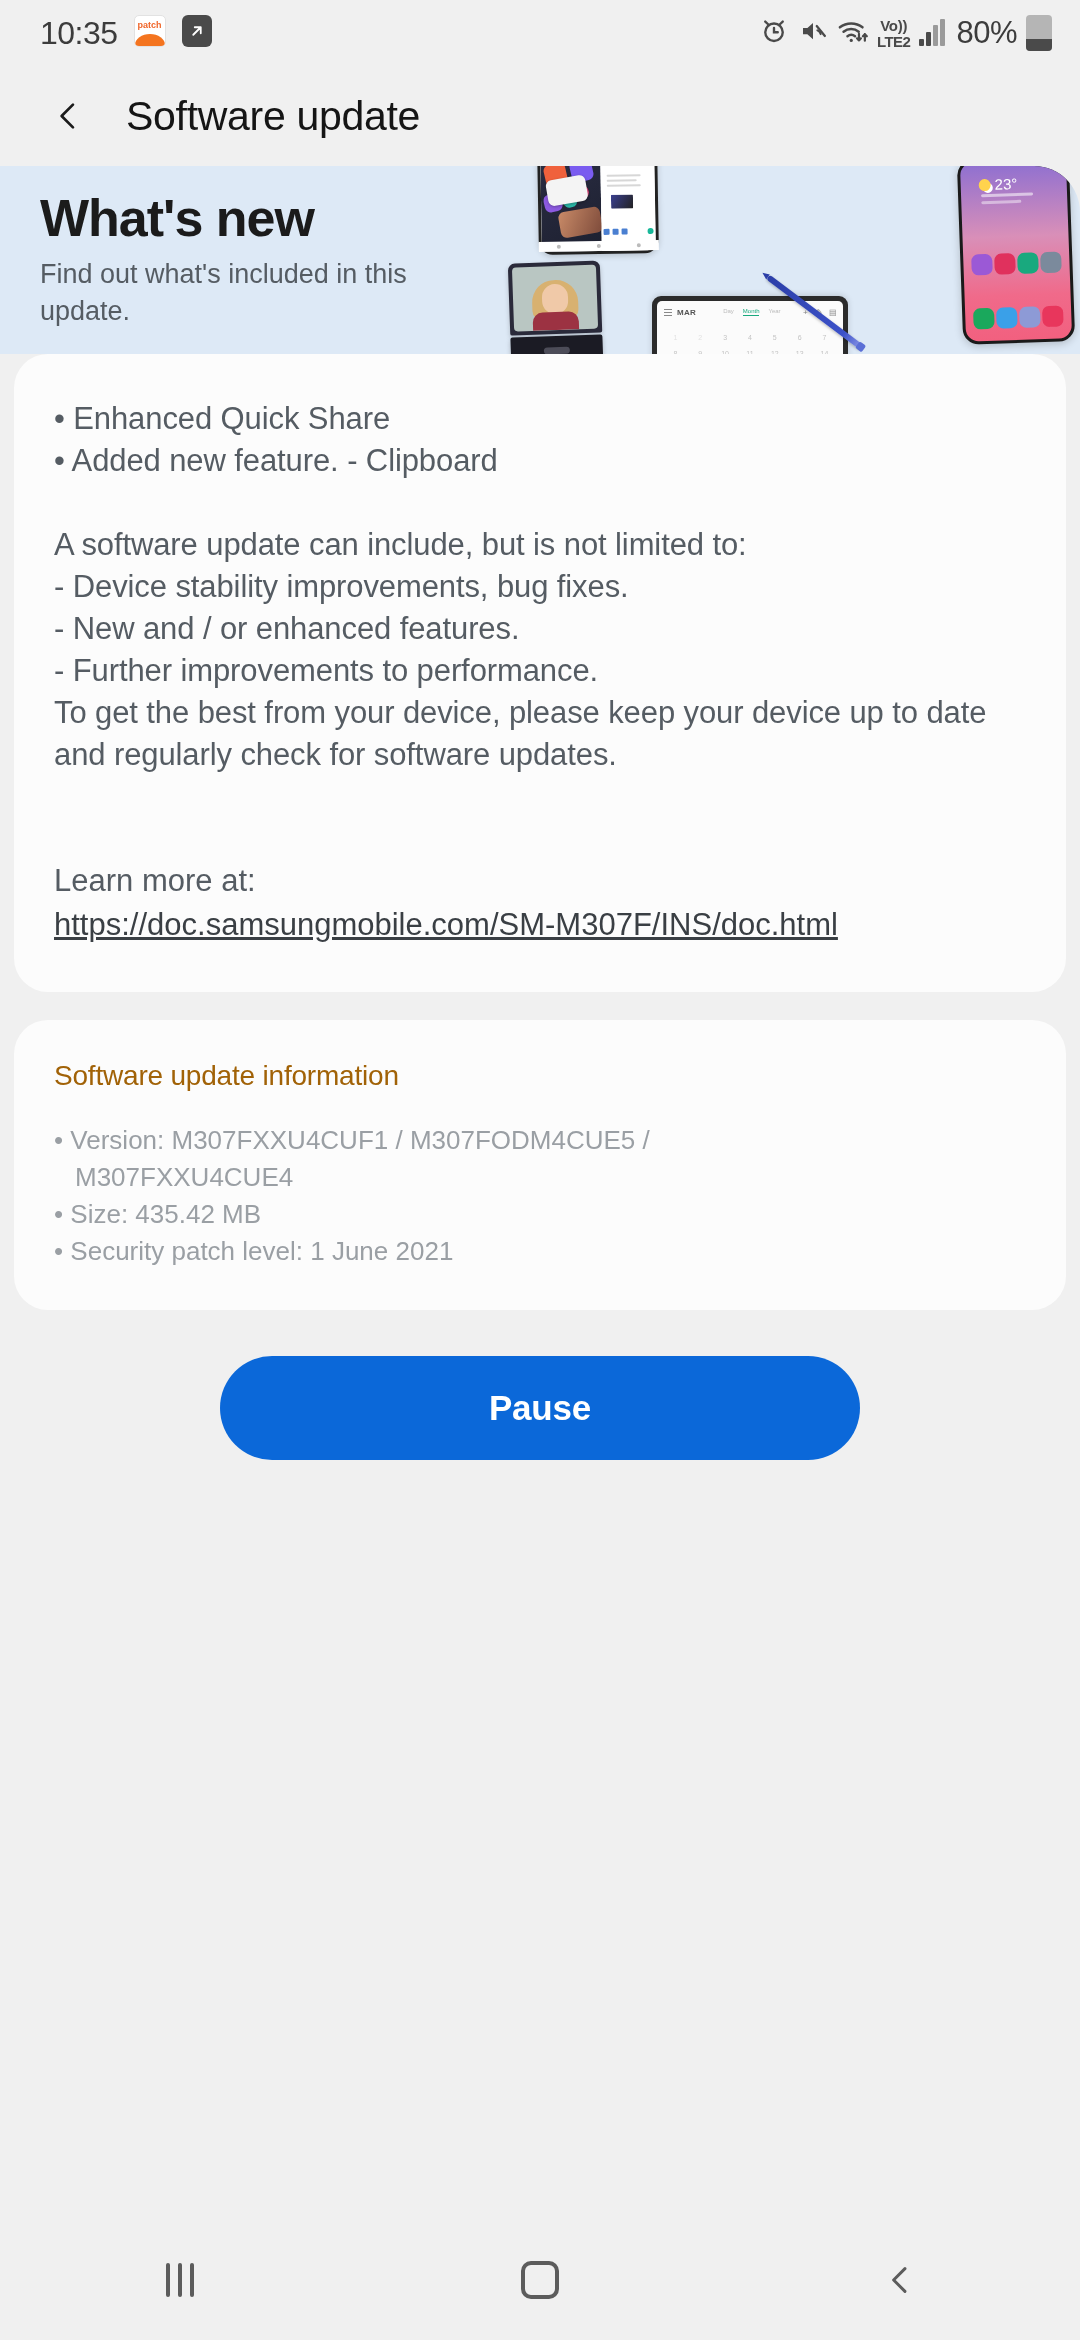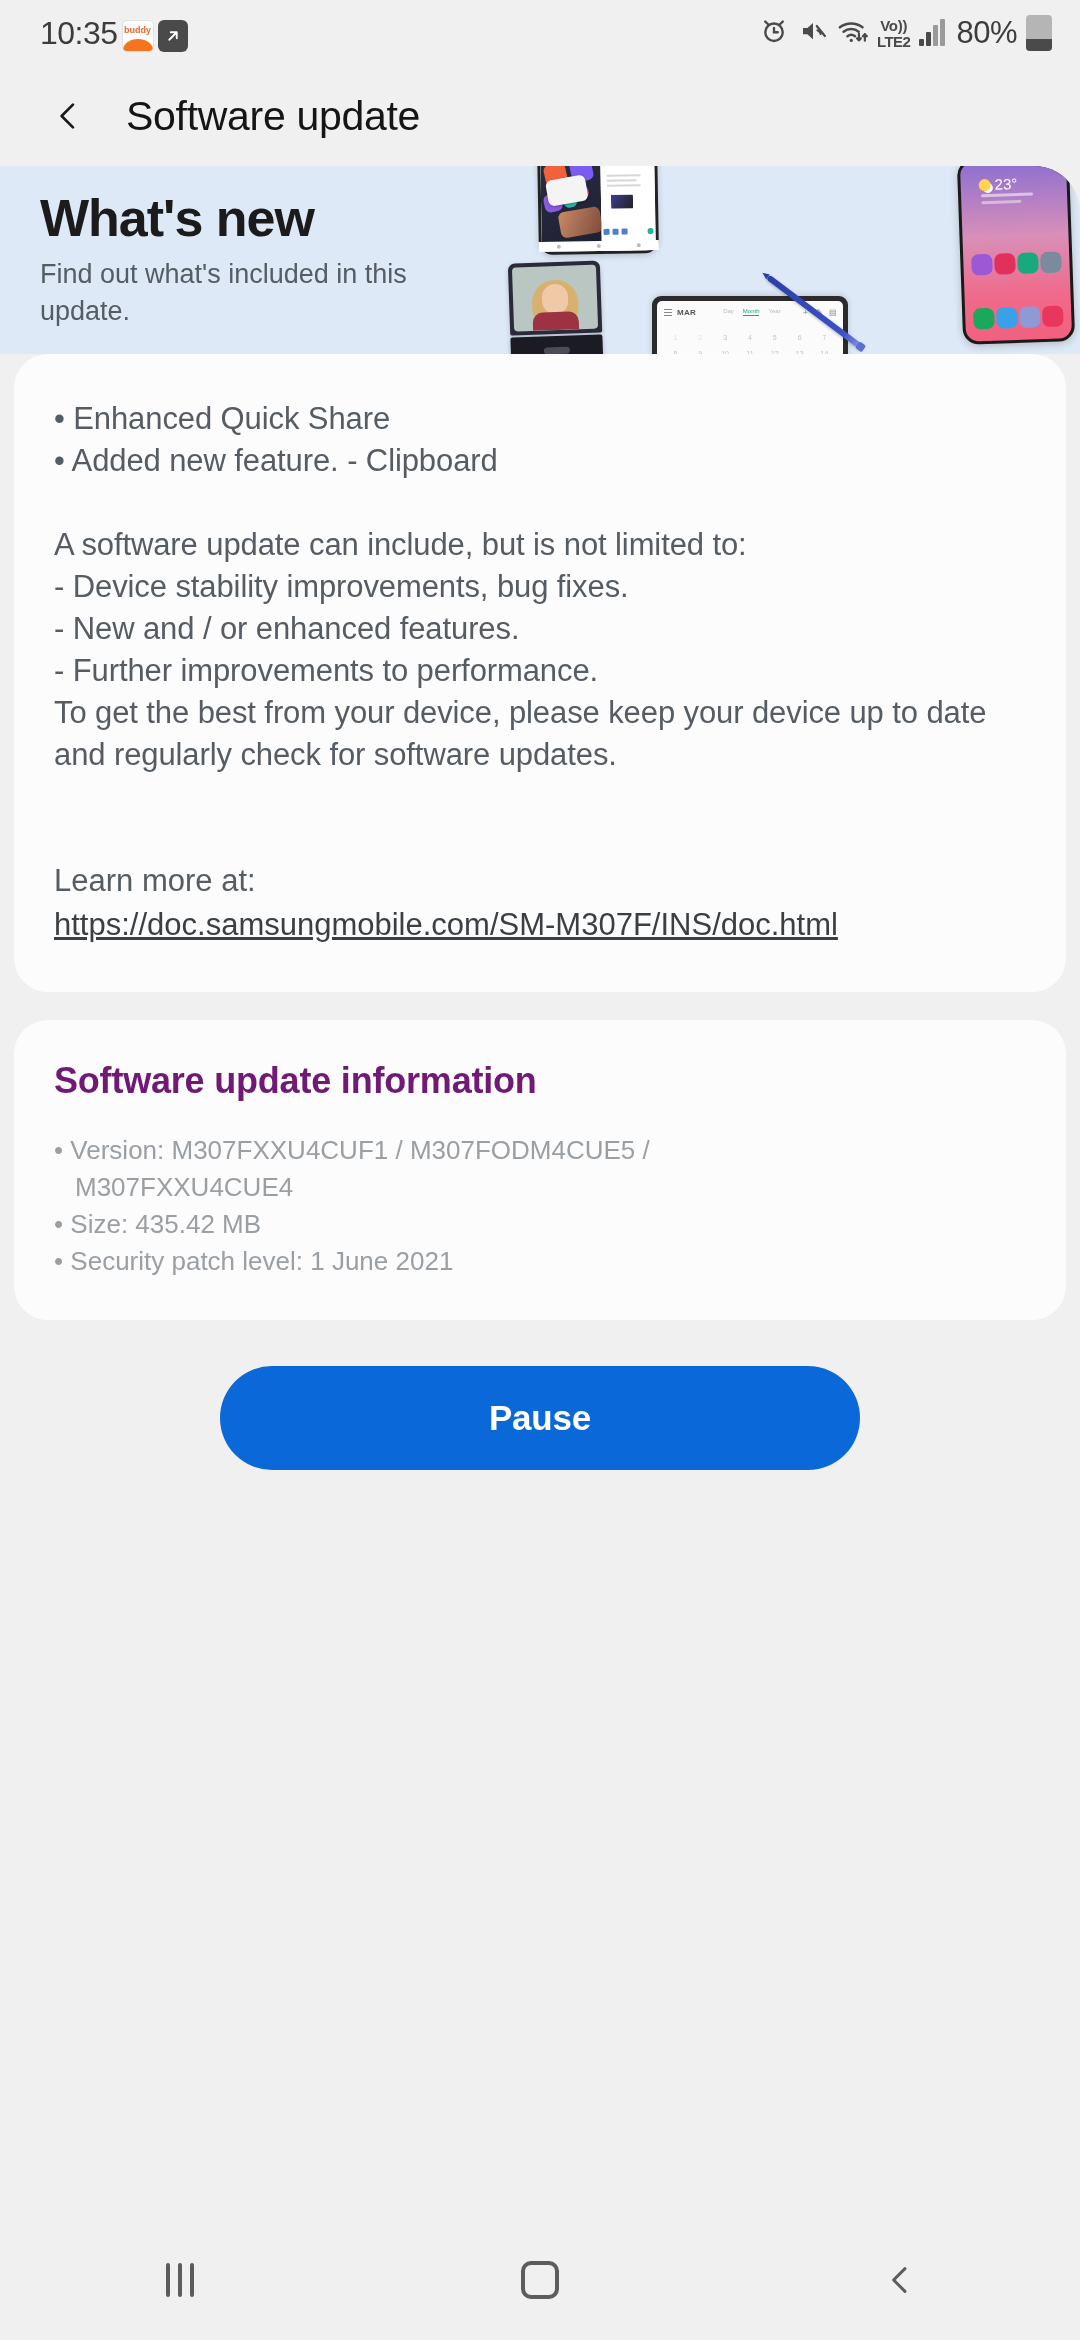--- a/index.html
+++ b/index.html
@@ -12,21 +12,21 @@
     position:relative;
   }
 
   
   .statusbar{
     height:66px; width:100%;
     display:flex; align-items:center;
     padding:0 28px 0 40px;
     background:#f0f0f0;
   }
-  .sb-left{ display:flex; align-items:flex-end; gap:4px; }
+  .sb-left{ display:flex; align-items:flex-start; gap:16px; }
   .sb-time{ font-size:32px; color:#3c3c3c; letter-spacing:-.5px; }
   .sb-right{ margin-left:auto; display:flex; align-items:center; gap:9px; }
   .sb-batt-pct{ font-size:31px; color:#3c3c3c; letter-spacing:-.5px; margin-left:2px;}
   .ic{ display:block; }
 
   .buddy-ico{
     width:32px;height:32px;border-radius:5px;background:#fff;
     border:1px solid #e2e2e2;overflow:hidden;position:relative;
     display:flex;flex-direction:column;align-items:center;justify-content:flex-start;
   }
@@ -210,21 +210,21 @@
     white-space:pre-line;
   }
   .learn{
     font-size:31px; color:#555c63; line-height:42px; margin-top:84px;
   }
   .url{
     font-size:31px; color:#3a3f44; line-height:46px; text-decoration:underline;
     word-break:break-all; display:block; cursor:pointer;
   }
 
-  .info-title{ font-size:36px; font-weight:bold; color:#701a75; letter-spacing:-.2px;}
+  .info-title{ font-size:28px; font-weight:normal; color:#a16207; letter-spacing:-.2px;}
   .info-list{ margin-top:30px; }
   .info-list p{ font-size:26px; color:#9a9fa4; line-height:37px;}
   .info-list p .ind{ padding-left:21px; display:block;}
 
   
   .btn-wrap{ display:flex; justify-content:center; margin-top:46px;}
   .pause-btn{
     width:640px; height:104px; border-radius:52px; background:#0b68d9;
     color:#fff; font-size:35px; font-weight:bold;
     display:flex; align-items:center; justify-content:center;
@@ -243,21 +243,21 @@
   .nav-back svg{ width:34px;height:34px;}
 </style>
 </head>
 <body>
 
 <div class="statusbar">
   <div class="sb-left">
     <span class="sb-time">10:35</span>
 
     <span class="buddy-ico">
-      <span class="bt">buddy</span>
+      <span class="bt">patch</span>
       <span class="bb"></span>
     </span>
 
     <span class="share-ico">
       <svg viewBox="0 0 24 24" fill="none" stroke="#fff" stroke-width="2.4" stroke-linecap="round" stroke-linejoin="round">
         <path d="M7 17 L17 7 M17 7 H9 M17 7 V15"></path>
       </svg>
     </span>
   </div>
 

